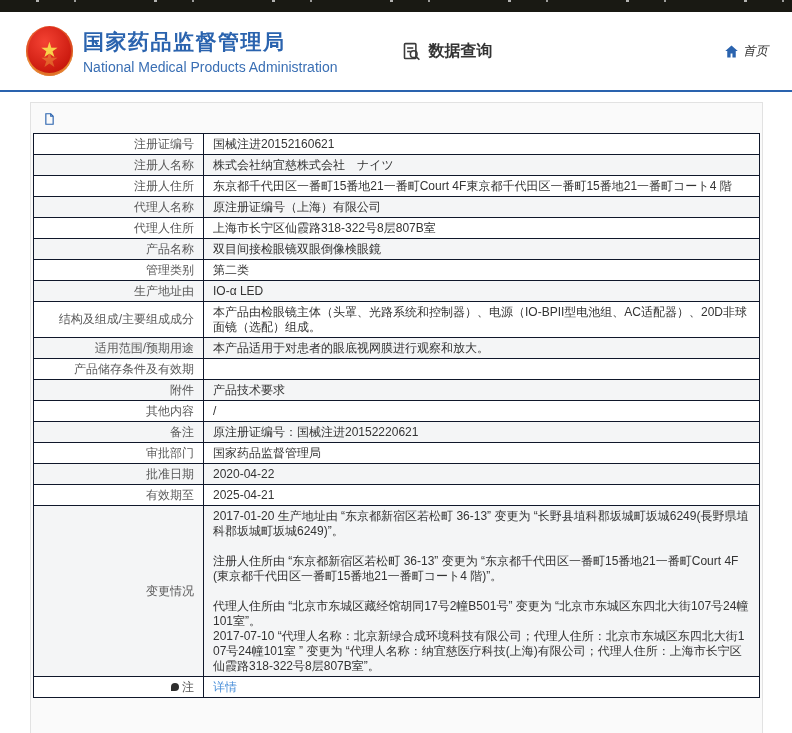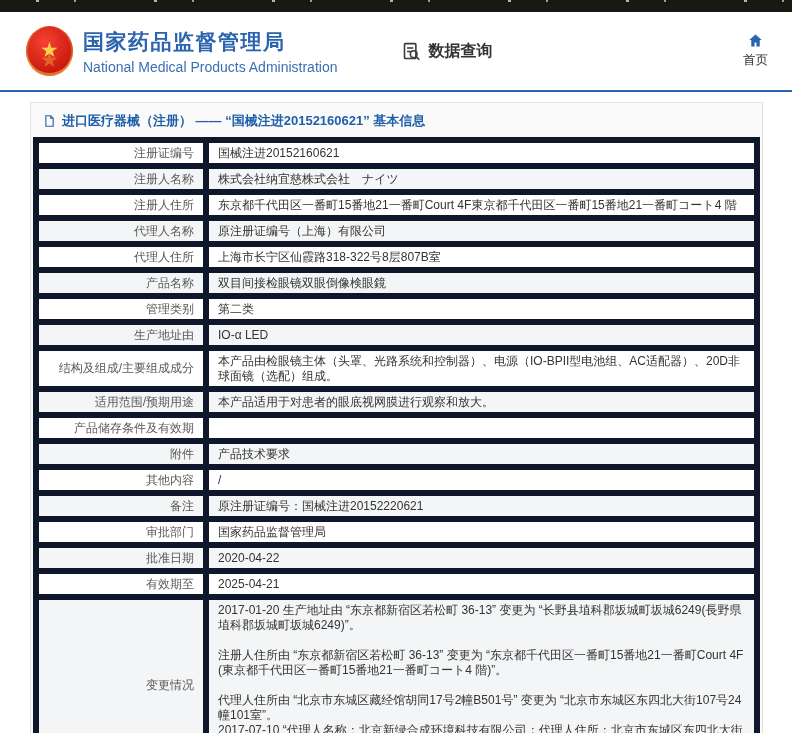--- a/index.html
+++ b/index.html
@@ -20,34 +20,34 @@
     box-shadow: inset 0 -3px 0 rgba(244,189,66,.55), inset 2px 0 0 rgba(244,189,66,.30), inset -2px 0 0 rgba(244,189,66,.30);
     display:flex; align-items:center; justify-content:center; }
   .emblem .star { color:#f9d24b; font-size:21px; line-height:1; transform:translateY(-2px);
     text-shadow:0 10px 0 rgba(249,210,75,.35); }
   .brand-cn { font-size:21px; font-weight:bold; color:#2a63ae; letter-spacing:1.5px; }
   .brand-en { font-size:14px; color:#3a6fb4; margin-top:3px; }
   .module { margin-left:64px; display:flex; align-items:center; gap:6px;
     font-size:16px; font-weight:bold; color:#333; cursor:pointer;justify-content:space-between; }
   .module svg { width:21px; height:21px; }
   nav { margin-left:auto; display:flex; gap:36px; }
-  .nav-item { display:flex; flex-direction:column; align-items:center; gap:4px;
-    text-decoration:none; font-size:12.5px; color:#333; cursor:pointer; }
+  .nav-item { display:flex; align-items:center; gap:4px;
+    text-decoration:none; font-size:12.5px; color:#333; cursor:pointer;font-style:italic; }
   .nav-item svg { width:15px; height:15px; fill:#2a63ae; }
   .header-line { height:2px; background:#2a63ae; }
 
   
   .panel { margin:10px 29px 0 30px; border:1px solid #e2e2e2; background:#fafafa; height:640px; }
   .breadcrumb { display:flex; align-items:center; gap:6px; padding:9px 12px 7px;
     font-size:13px; font-weight:bold; color:#1f5fa9; }
   .breadcrumb svg { width:13px; height:14px; flex:none; }
 
   table { border-collapse:collapse; width:calc(100% - 4px); margin:0 2px; background:#fff;
     table-layout:fixed; }
-  td { border:6px solid #0f172a; font-size:12px; line-height:15px; padding:2.5px 9px; }
+  td { border:1px solid #0f172a; font-size:12px; line-height:15px; padding:2.5px 9px; }
   tr:nth-child(even) { background:#f4f5f6; }
   .cell-label { text-align:right; color:#595959; vertical-align:middle; }
   .cell-value { color:#333; vertical-align:top; white-space:pre-wrap; word-break:break-all; }
   .detail-link { color:#4a8fd9; text-decoration:none; cursor:pointer; }
   .note-icon { display:inline-block; width:8px; height:8px; background:#2e2e2e;
     border-radius:50% 50% 50% 0; margin-right:3px; }
 </style>
 </head>
 <body>
 
@@ -85,21 +85,20 @@
   </nav>
 </header>
 <div class="header-line"></div>
 
 <main class="panel">
   <div class="breadcrumb">
     <svg viewBox="0 0 16 16" fill="none" stroke="#2a63ae" stroke-width="1.4">
       <path d="M3.5 1.5h6l3 3v10h-9z"></path>
       <path d="M9.5 1.5v3h3"></path>
     </svg>
-    <span>进口医疗器械（注册） —— “国械注进20152160621” 基本信息</span>
   </div>
 
   <table>
     <colgroup>
         <col style="width:170px">
         <col>
       </colgroup>
     <tbody>
         <tr>
           <td class="cell-label">注册证编号</td>

